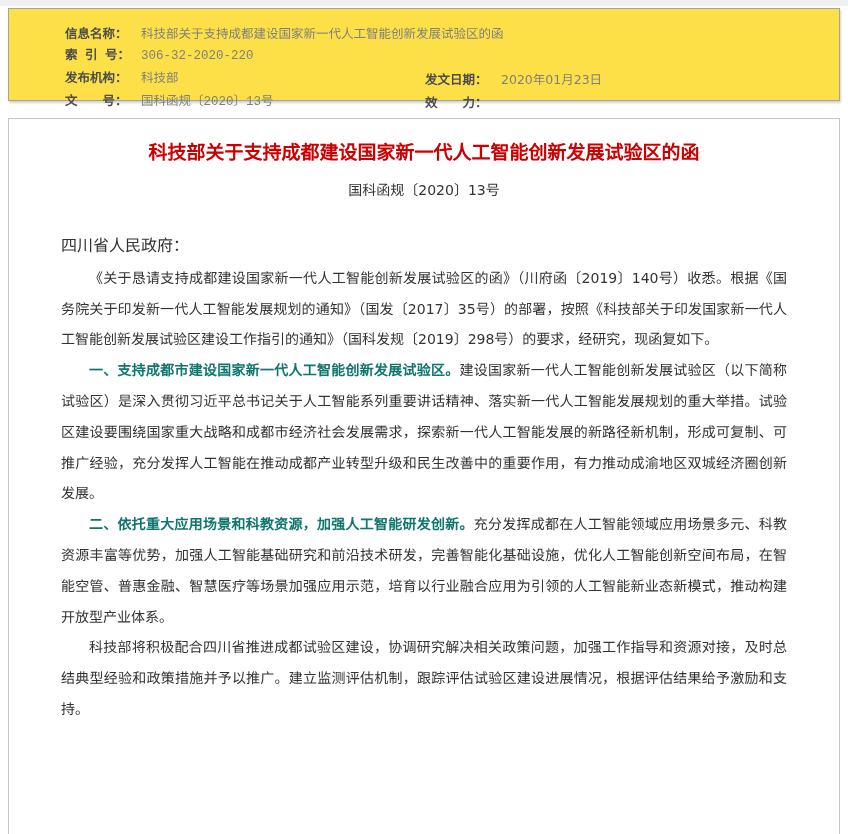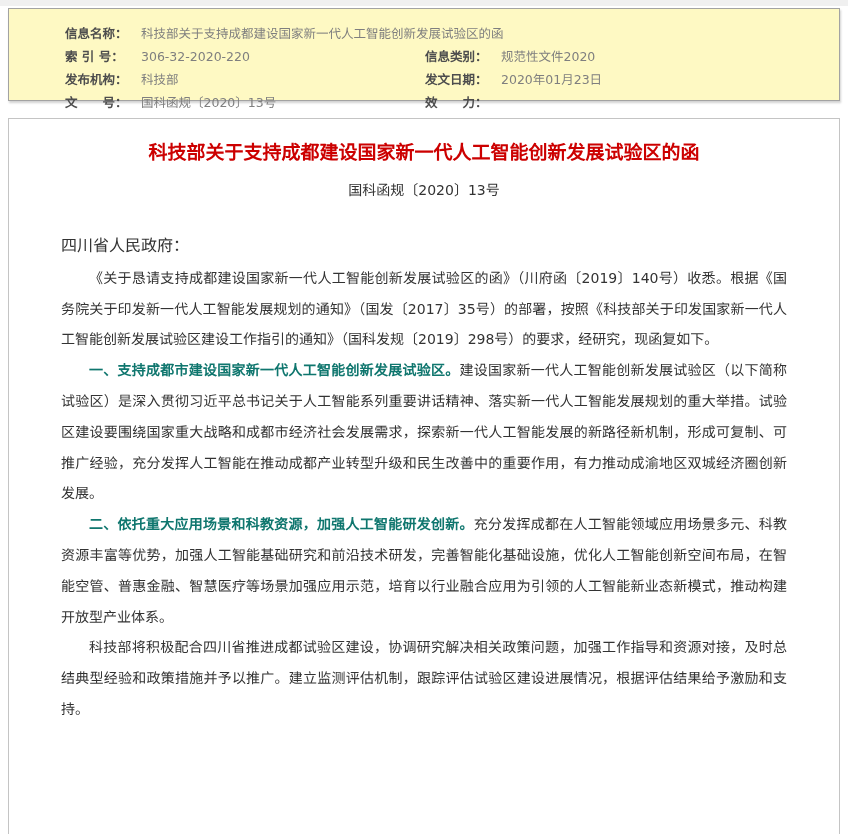--- a/index.html
+++ b/index.html
@@ -14,28 +14,28 @@
   .top-strip {
     height: 6px;
     background: #f0f0f0;
     width: 100%;
   }
   
   .info-box {
     margin: 2px 8px 0 8px;
     border: 1px solid #a3a3a3;
     box-shadow: 1px 2px 2px rgba(0,0,0,0.18);
-    background: #fef9c3;
+    background: #fde047;
     height: 93px;
     padding: 13px 26px 0 56px;
     font-size: 12.5px;
   }
   .info-row { display: flex; line-height: 23px; }
   .info-cell { display: flex; }
-  .info-cell.left { width: 360px; flex: none; }
+  .info-cell.left { width: 360px; flex: none; font-family: Liberation Mono, monospace; }
   .info-cell.right { flex: 1; }
   .info-label {
     flex: none;
     width: 76px;
     font-weight: bold;
     color: #4d4d4d;
     white-space: pre;
   }
   .info-value { color: #7f7f7f; }
   
@@ -84,24 +84,20 @@
 <div class="info-box">
   <div class="info-row">
     <span class="info-label">信息名称：</span>
     <span class="info-value">科技部关于支持成都建设国家新一代人工智能创新发展试验区的函</span>
   </div>
   <div class="info-row">
     <div class="info-cell left">
       <span class="info-label">索 引 号：</span>
       <span class="info-value">306-32-2020-220</span>
     </div>
-    <div class="info-cell right">
-      <span class="info-label">信息类别：</span>
-      <span class="info-value">规范性文件2020</span>
-    </div>
   </div>
   <div class="info-row">
     <div class="info-cell left">
       <span class="info-label">发布机构：</span>
       <span class="info-value">科技部</span>
     </div>
     <div class="info-cell right">
       <span class="info-label">发文日期：</span>
       <span class="info-value">2020年01月23日</span>
     </div>

